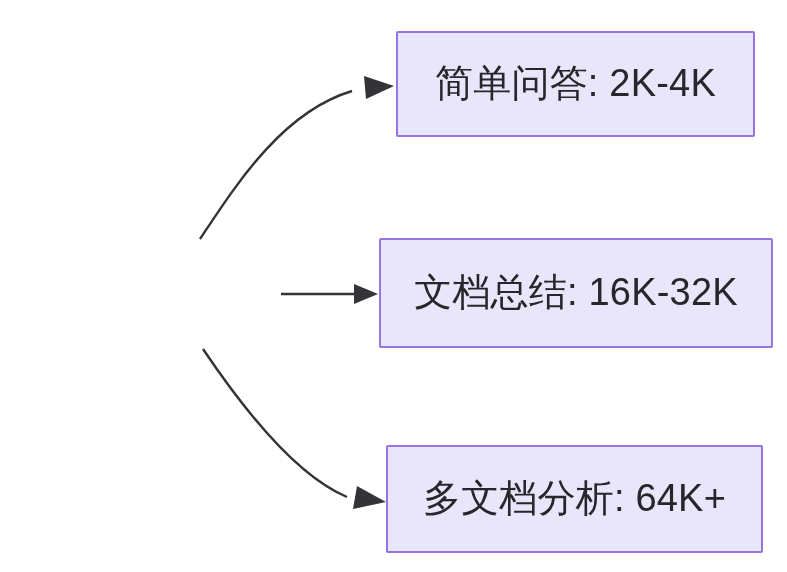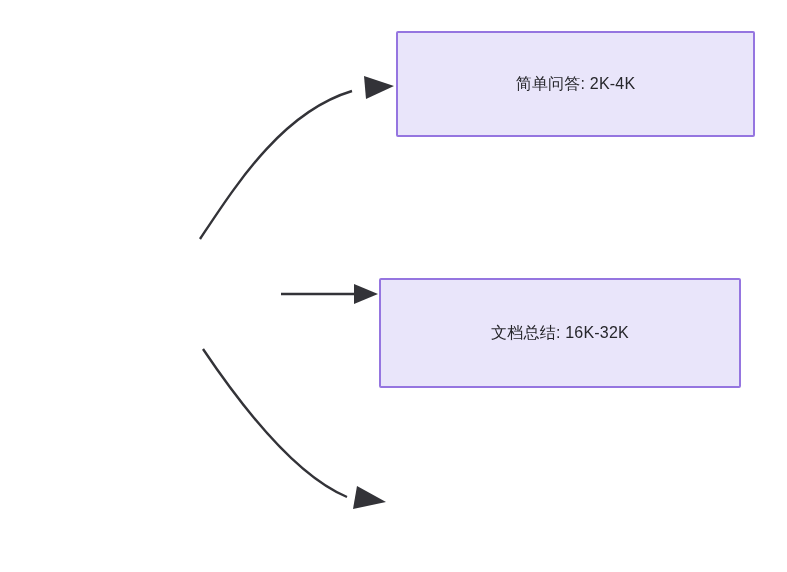--- a/index.html
+++ b/index.html
@@ -34,43 +34,42 @@
     box-sizing: border-box;
     display: flex;
     align-items: center;
     justify-content: center;
     background: #e9e5fa;
     border: 2px solid #9575e0;
     border-radius: 2px;
   }
   .flow-node-label {
     color: #26262b;
-    font-size: 16px;
+    font-size: 38px;
     line-height: 1.2;
     white-space: nowrap;
     letter-spacing: 0.2px;
   }
   #node-source {
     left: 31px;
     top: 239px;
     width: 250px;
     height: 110px;
   }
   #node-simple-qa {
     left: 396px;
     top: 31px;
     width: 359px;
     height: 106px;
   }
   #node-doc-summary {
     left: 379px;
     top: 238px;
-    width: 362px;
+    width: 394px;
     height: 110px;
-    margin-top: 40px;
   }
   #node-multi-doc {
     left: 386px;
     top: 445px;
     width: 377px;
     height: 108px;
   }
   .edge-path {
     fill: none;
     stroke: #333338;
@@ -106,14 +105,17 @@
 
 
   <div class="flow-node" id="node-simple-qa">
     <span class="flow-node-label">简单问答: 2K-4K</span>
   </div>
 
   <div class="flow-node" id="node-doc-summary">
     <span class="flow-node-label">文档总结: 16K-32K</span>
   </div>
 
+  <div class="flow-node" id="node-multi-doc">
+    <span class="flow-node-label">多文档分析: 64K+</span>
+  </div>
 
 </div>
 
 </body></html>

